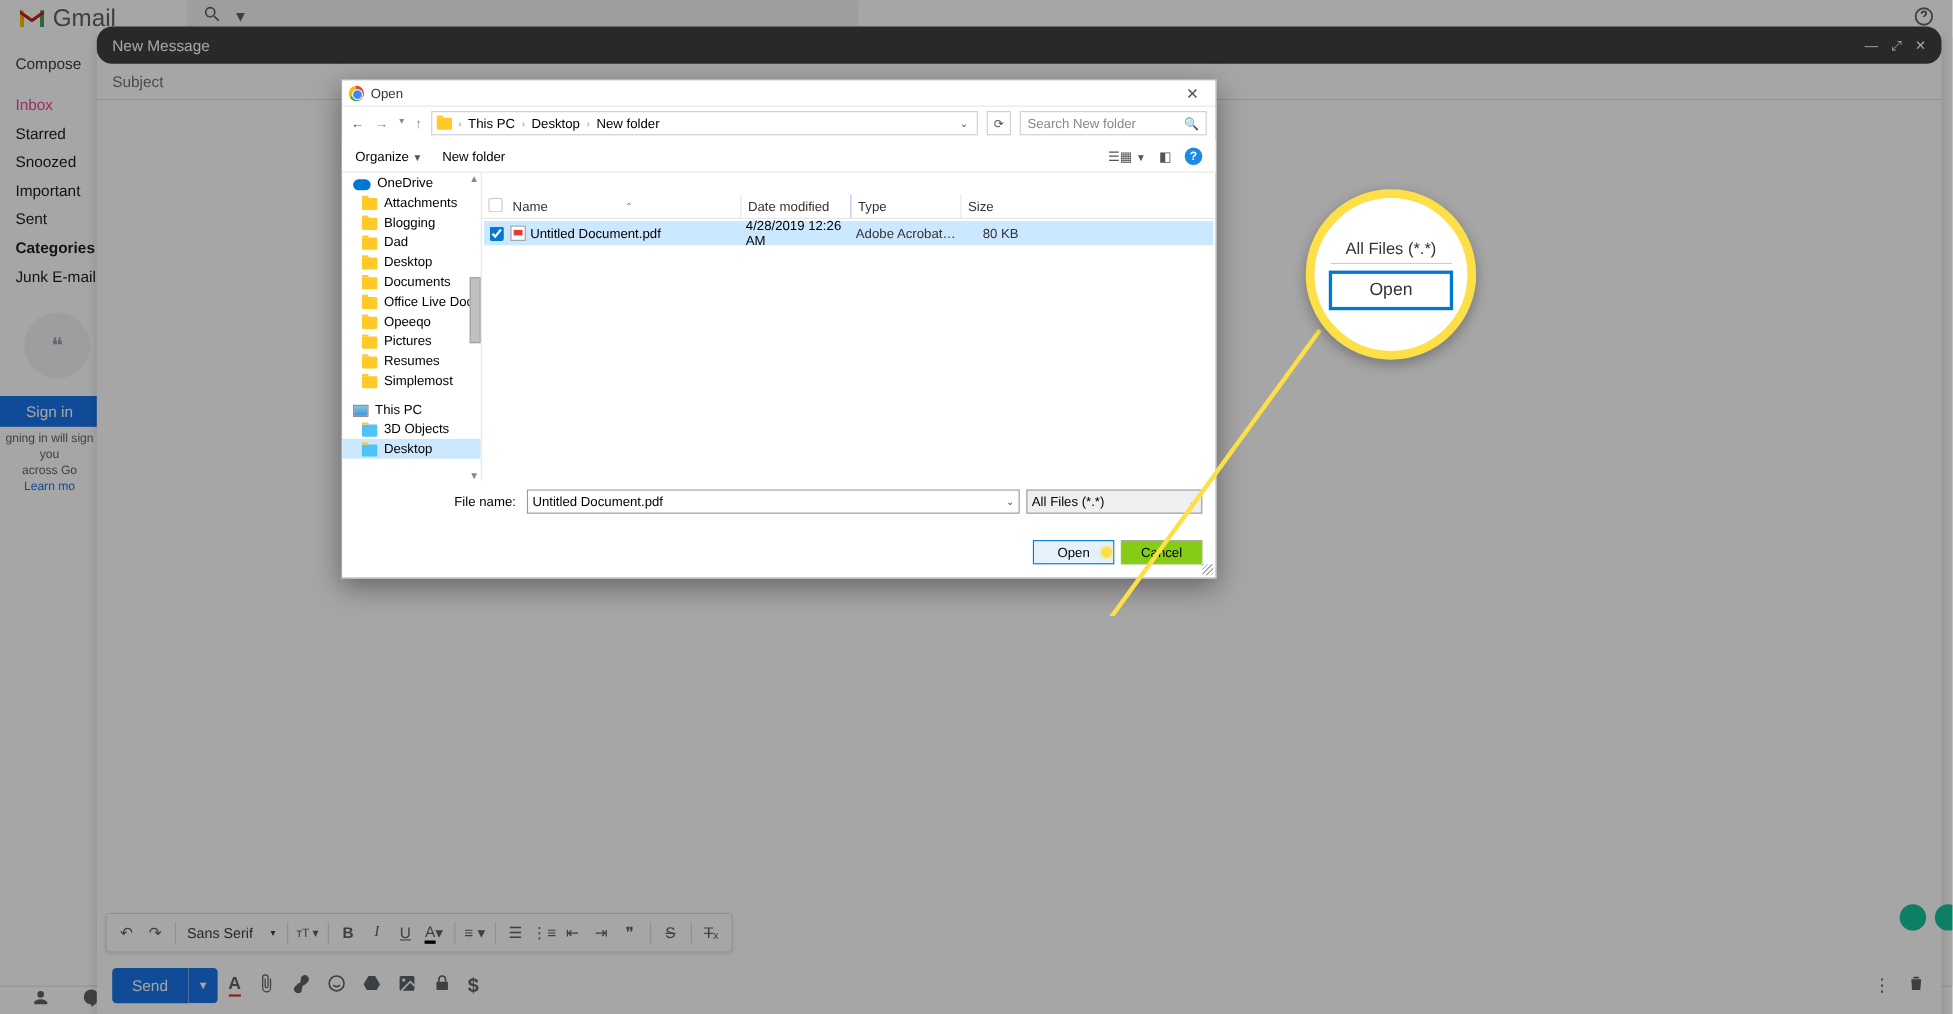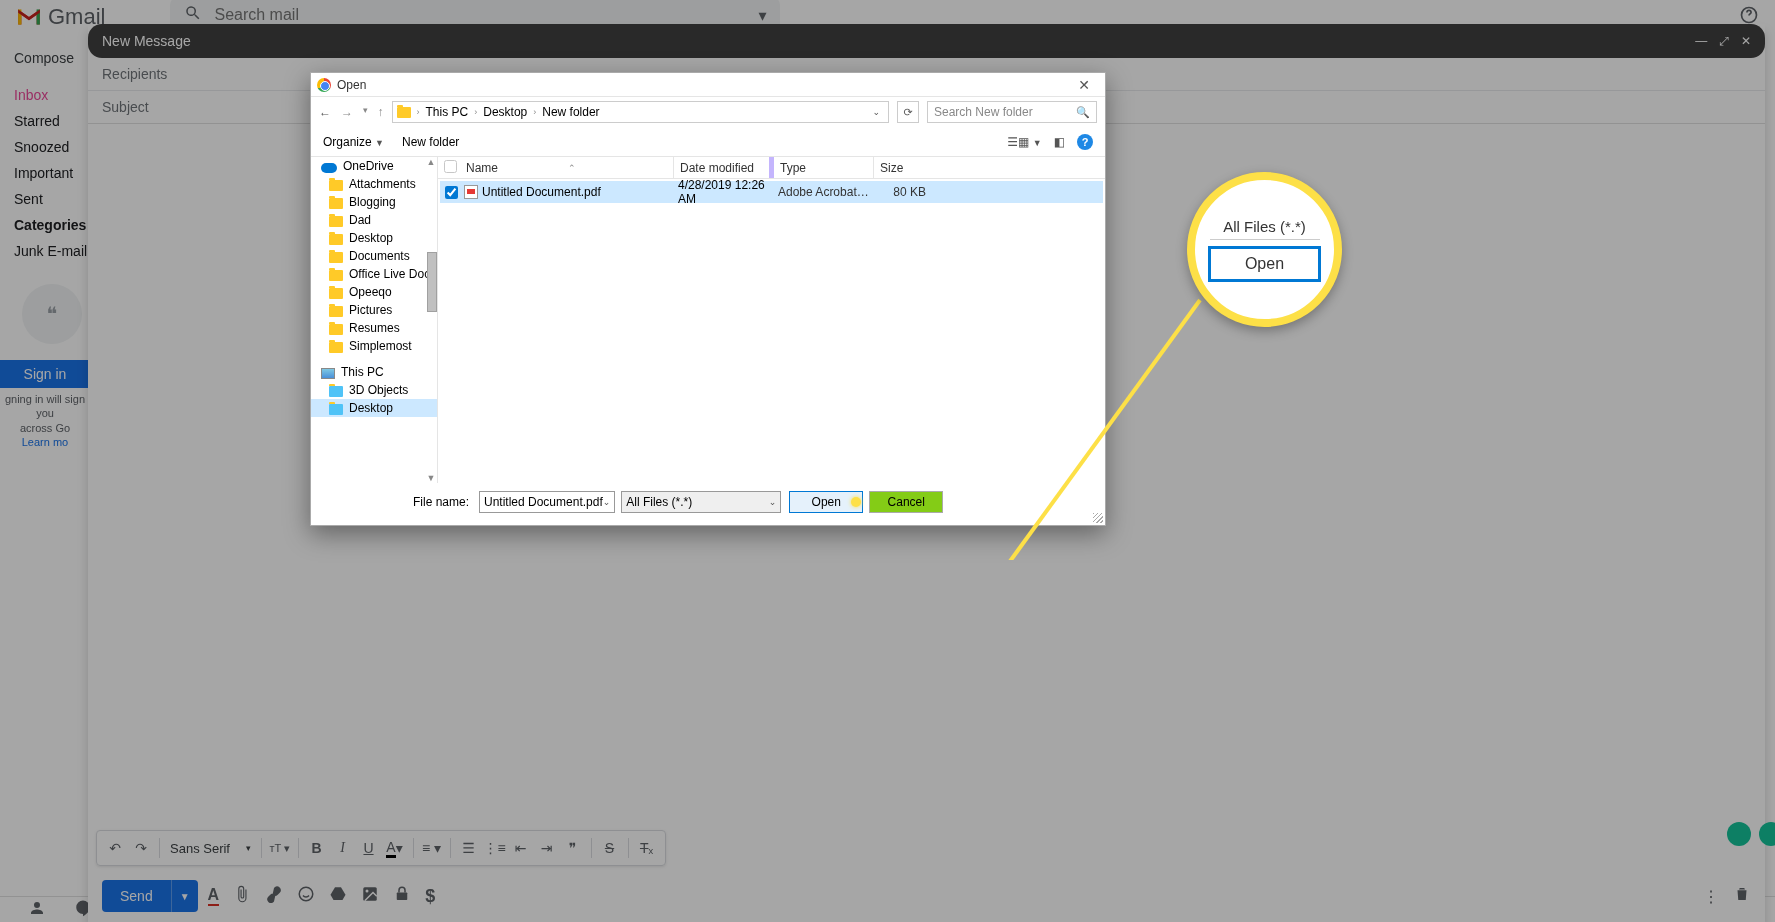--- a/index.html
+++ b/index.html
@@ -75,38 +75,38 @@
 .od-tree { width: 127px; overflow-y: auto; border-right: 1px solid #e5e5e5; position: relative;}
 .tree-item { display: flex; align-items: flex-end; gap: 6px; padding: 2px 0 2px 18px; white-space: nowrap; }
 .tree-item.root { padding-left: 10px; }
 .tree-item.selected { background: #cce8ff; }
 .folder-icon { width: 14px; height: 11px; background: #ffca28; border-radius: 1px; position: relative; flex-shrink: 0;}
 .folder-icon::before { content:''; position:absolute; top:-2px; left:0; width:6px; height:2px; background:#ffca28; border-radius:1px 1px 0 0;}
 .onedrive-icon { width: 16px; height: 10px; background: #0078d4; border-radius: 5px; flex-shrink:0;}
 .pc-icon { width: 14px; height: 11px; background: linear-gradient(#7ec8e3,#4a90d9); border: 1px solid #888; flex-shrink:0;}
 .tree-thumb { position: absolute; right: 0; width: 10px; background: #c0c0c0; border: 1px solid #a0a0a0;}
 
-.od-list { flex: 1; display: flex; flex-direction: column; }
+.od-list { flex: 1; display: flex; flex-direction: column; margin-top: 20px; }
 .list-header { display: flex; height: 22px; border-bottom: 1px solid #e5e5e5; align-items: center; color: #333; font-size: 12px;}
 .lh-cb { width: 24px; text-align: center;}
 .lh-name { width: 212px; padding-left: 4px; border-right: 1px solid #e5e5e5; height: 100%; display: flex; align-items: center; gap: 70px;}
-.lh-date { width: 100px; padding-left: 6px; border-right: 5px solid #c4b5fd; height: 100%; display:flex; align-items:center;}
+.lh-date { width: 100px; padding-left: 6px; border-right: 1px solid #c4b5fd; height: 100%; display:flex; align-items:center;}
 .lh-type { width: 100px; padding-left: 6px; border-right: 1px solid #e5e5e5; height: 100%; display:flex; align-items:center;}
 .lh-size { width: 65px; padding-left: 6px; text-align:left; height: 100%; display:flex; align-items:center;}
 .list-row { display: flex; height: 22px; align-items: center; background: #cce8ff; font-size: 12px; margin: 2px;}
 .lr-cb { width: 22px; display:flex; justify-content:center;}
 .lr-cb input { accent-color: #0078d4;}
 .pdf-icon { width: 14px; height: 14px; background: #fff; border: 1px solid #999; position: relative; flex-shrink: 0;}
 .pdf-icon::after { content:''; position:absolute; top:3px; left:2px; right:2px; height:5px; background:#e53935;}
 .lr-name { width: 210px; display: flex; align-items: center; gap: 4px; padding-left: 2px;}
 .lr-date { width: 100px; padding-left: 6px; color:#000000;}
 .lr-type { width: 100px; padding-left: 6px; color:#333; white-space:nowrap; overflow:hidden; text-overflow:ellipsis;}
 .lr-size { width: 60px; text-align: right; padding-right: 6px; color:#333;}
 
-.od-footer { padding: 8px 12px 12px 12px; display: flex; flex-direction: row; gap: 8px;}
+.od-footer { padding: 8px 12px 12px 12px; display: flex; flex-direction: column; gap: 24px;}
 .fn-row { display: flex; align-items: center; gap: 6px; }
 .fn-label { width: 150px; text-align: right; padding-right: 4px;}
 .fn-filter { width: 160px; border: 1px solid #999; height: 22px; padding: 0 4px; font-size: 12px; display: flex; align-items: center; justify-content: space-between; background: #efefef;}
 .btn-row { display: flex; justify-content: flex-end; gap: 6px; }
 .win-btn { width: 74px; height: 22px; border: 1px solid #aaa; background: #84cc16; font-size: 12px; cursor:pointer; display:flex; align-items:center; justify-content:center;}
 .win-btn.primary { border: 1px solid #0078d4; background: #e5f1fb;}
 .resize-grip { position: absolute; right: 2px; bottom: 2px; width: 10px; height: 10px; background: repeating-linear-gradient(135deg, #aaa 0 1px, transparent 1px 3px);}
 
 
 .callout-circle { position: absolute; top: 172px; left: 1187px; width: 155px; height: 155px; border-radius: 50%; border: 8px solid #fde047; background: #fff; z-index: 40; display: flex; flex-direction: column; align-items: center; justify-content: center; box-shadow: 0 4px 12px rgba(0,0,0,0.3);}
@@ -129,21 +129,20 @@
         <path fill="#c5221f" d="M2 2l10 7 10-7v3l-10 7L2 5z"></path>
       </svg>
     <span class="gmail-logo-text">Gmail</span>
   </div>
   <div class="gmail-search">
     <span>
       <svg width="18" height="18" viewBox="0 0 24 24" fill="#5f6368">
           <path d="M15.5 14h-.79l-.28-.27a6.5 6.5 0 10-.7.7l.27.28v.79l5 4.99L20.49 19l-4.99-5zm-6 0a4.5 4.5 0 110-9 4.5 4.5 0 010 9z"></path>
         </svg>
     </span>
-    <input placeholder="Search mail" style="">
     <span style="color:#5f6368">▾</span>
   </div>
   <div class="gmail-right-icons">
     <span><svg width="20" height="20" viewBox="0 0 24 24" fill="none" stroke="#5f6368" stroke-width="2">
           <circle cx="12" cy="12" r="9"></circle>
           <path d="M9.5 9a2.5 2.5 0 115 0c0 1.5-2.5 2-2.5 3.5M12 17h.01"></path>
         </svg></span>
   </div>
 </div>
 
@@ -183,21 +182,20 @@
   <div class="compose-titlebar">
     <span>New Message</span>
     <span class="spacer"></span>
     <div class="win-icons">
       <span>—</span>
       <span>⤢</span>
       <span>✕</span>
     </div>
   </div>
   <div class="compose-fields">
-    <div class="compose-field">Recipients</div>
     <div class="compose-field" style="border-bottom:none">Subject</div>
   </div>
   <div class="compose-body-area"></div>
 
   <div class="compose-toolbar-row">
     <div class="format-toolbar">
       <span class="tb-btn">↶</span>
       <span class="tb-btn">↷</span>
       <div class="sep"></div>
       <span class="tb-font">

